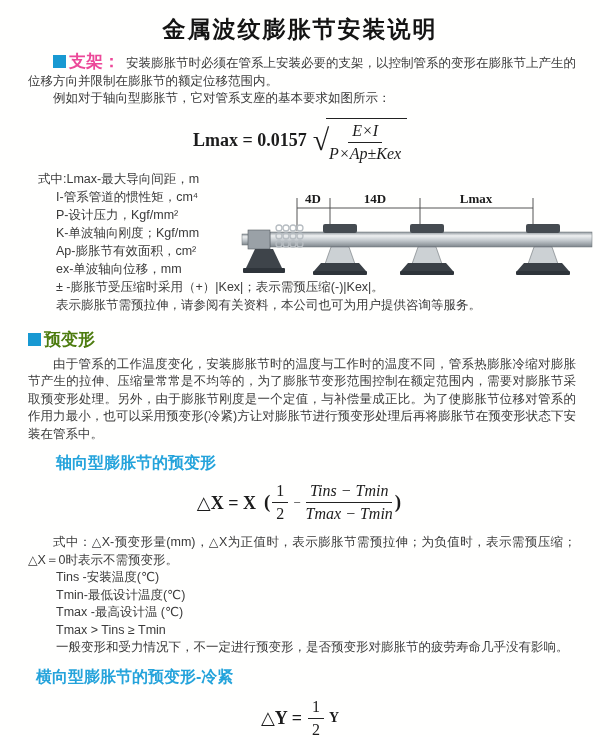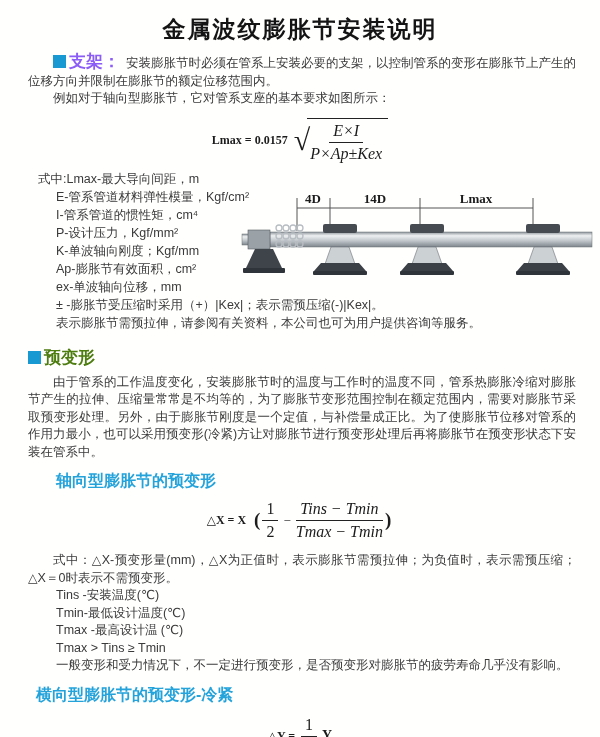--- a/index.html
+++ b/index.html
@@ -7,32 +7,32 @@
     position:relative;width:600px;height:737px;overflow:hidden;background:#fffffe;
     font-family:"Liberation Sans","DejaVu Sans",sans-serif;color:#3a3a3a;
   }
   .doc-title{
     margin:14px 0 8px;text-align:center;font-size:23px;font-weight:bold;
     color:#141414;letter-spacing:2px;
   }
   .body-p{font-size:12.5px;line-height:17.5px;margin:0 24px 0 28px;text-align:justify;}
   .indent{text-indent:2em;}
   .sq{display:inline-block;width:13px;height:13px;background:#1899d2;vertical-align:-1px;margin-right:3px;}
-  .sect-inline-title{font-size:17px;font-weight:bold;color:#8b5cf6;margin-right:6px;}
+  .sect-inline-title{font-size:17px;font-weight:bold;color:#ec4899;margin-right:6px;}
   .sect-header{margin:16px 0 6px 28px;font-size:17px;font-weight:bold;color:#4d7c0f;line-height:20px;}
   .sub-heading{font-size:16px;font-weight:bold;color:#24a3db;line-height:20px;}
   .sub-axial{margin:10px 0 4px 56px;}
   .sub-lateral{margin:10px 0 2px 36px;}
   
   .formula{display:flex;justify-content:center;align-items:center;
     font-family:"Liberation Serif","DejaVu Serif",serif;color:#1c1c1c;}
   .f1{margin:10px 0 6px;}
   .f2{margin:8px 0 10px;}
   .f3{margin:10px 0 12px;}
-  .f-lhs{font-weight:bold;font-size:12px;margin-right:6px;}
+  .f-lhs{font-weight:bold;font-size:18px;margin-right:6px;}
   .frac{display:inline-flex;flex-direction:column;align-items:center;
     font-size:16px;font-style:italic;line-height:1.25;vertical-align:middle;}
   .frac .num{border-bottom:1px solid #222;padding:0 4px 1px;}
   .frac .den{padding-top:1px;}
   .frac.upright{font-style:normal;}
   .sqrt{display:inline-flex;align-items:center;}
   .sqrt-tick{font-size:30px;line-height:0.9;font-weight:bold;transform:translateY(-1px);}
   .sqrt-body{border-top:1.6px solid #222;padding:2px 6px 0 3px;margin-left:-3px;}
   .f-op{font-size:13px;margin:0 5px;}
   .f-paren{font-size:19px;font-weight:bold;margin:0 2px;transform:translateY(-1px);}
@@ -67,21 +67,20 @@
         <span class="frac">
           <span class="num">E×I</span>
           <span class="den">P×Ap±Kex</span>
         </span>
       </span>
     </span>
   </div>
 
   <div class="defs">
     <div class="def-line">式中:Lmax-最大导向间距，m</div>
-    <div class="def-line shift">E-管系管道材料弹性模量，Kgf/cm²</div>
     <div class="def-line shift">I-管系管道的惯性矩，cm⁴</div>
     <div class="def-line shift">P-设计压力，Kgf/mm²</div>
     <div class="def-line shift">K-单波轴向刚度；Kgf/mm</div>
     <div class="def-line shift">Ap-膨胀节有效面积，cm²</div>
     <div class="def-line shift">ex-单波轴向位移，mm</div>
     <div class="def-line shift">± -膨胀节受压缩时采用（+）|Kex|；表示需预压缩(-)|Kex|。</div>
     <div class="def-line shift">表示膨胀节需预拉伸，请参阅有关资料，本公司也可为用户提供咨询等服务。</div>
   </div>
 
   <svg class="diagram" width="355" height="108" viewBox="0 0 355 108">

